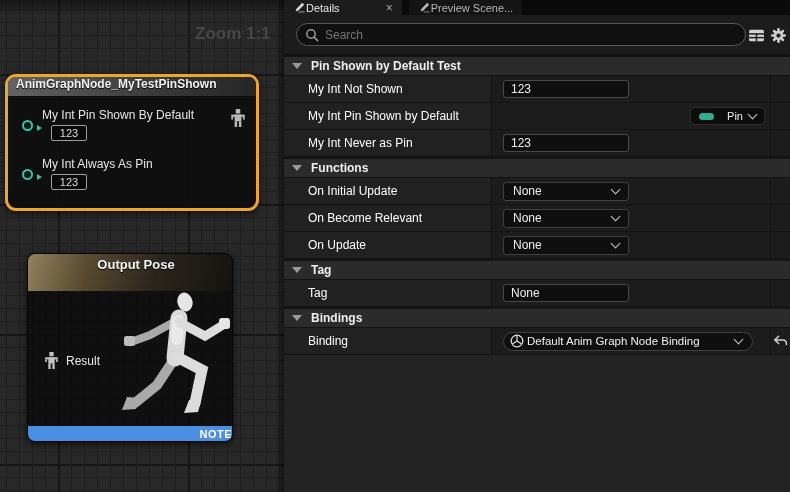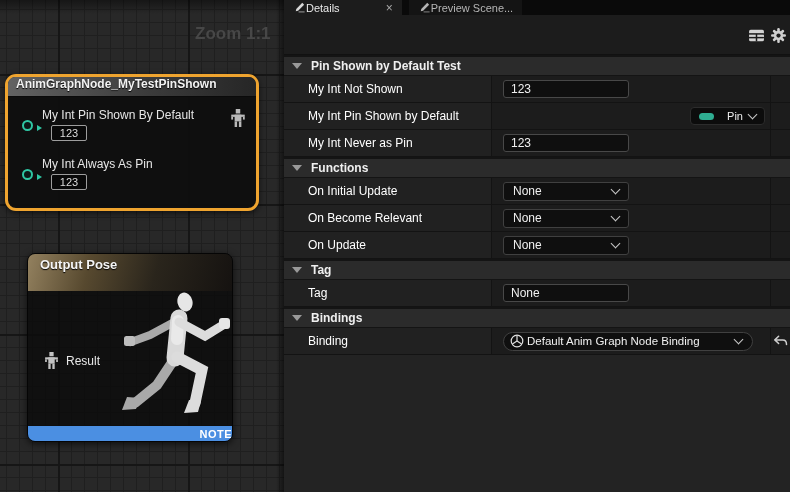--- a/index.html
+++ b/index.html
@@ -44,21 +44,21 @@
     background:rgba(0,0,0,0.35); color:#dcdcdc; font-size:11px; line-height:14px; text-align:center; }
 
   .person-icon svg { display:block; }
 
   
   #node-output { position:absolute; left:27px; top:253px; width:206px; height:189px;
     border:1px solid #050505; border-radius:8px; background:rgba(12,12,12,0.88);
     box-shadow:0 2px 7px rgba(0,0,0,0.65); overflow:hidden; }
   #node-output .node-header2 { height:37px; padding:3px 0 0 12px;
     background:linear-gradient(105deg,#93815f 0%, #57492f 30%, #2a251c 62%, #151210 100%); }
-  .node-title2 { font-size:13px; font-weight:bold; color:#f5f5f5; text-shadow:0 1px 1px #000; }
+  .node-title2 { font-size:13px; font-weight:bold; color:#f5f5f5; text-shadow:0 1px 1px #000;text-align:center; }
   .node-subtitle { font-size:12px; font-style:italic; color:#c9a96b; margin-top:0px; }
   .result-row { position:absolute; left:16px; top:98px; display:flex; align-items:center; gap:7px; }
   .result-label { font-size:12px; color:#e8e8e8; }
   .note-bar { position:absolute; left:0; bottom:0; width:100%; height:15px; background:#4b8fe2;
     display:flex; align-items:center; justify-content:flex-end; }
   .note-text { font-size:11px; font-weight:bold; color:#fff; letter-spacing:0.5px; }
   #mannequin { position:absolute; left:0; top:37px; }
 
   
   #panel { position:absolute; left:284px; top:0; width:506px; height:492px; background:#232323; }
@@ -206,20 +206,27 @@
       <div class="tab inactive">
         <svg width="13" height="13" viewBox="0 0 14 14">
           <path d="M3.5 8.5 L10 2 L12 4 L5.5 10.5 L3 11 Z" fill="#b5b5b5"></path>
           <rect x="6" y="11.2" width="6.5" height="1.1" fill="#808080"></rect>
         </svg>
         <span class="tab-label">Preview Scene...</span>
       </div>
     </div>
 
     <div id="searchrow">
+      <div id="searchbox">
+        <svg width="14" height="14" viewBox="0 0 14 14">
+          <circle cx="6" cy="6" r="4.2" fill="none" stroke="#9a9a9a" stroke-width="1.5"></circle>
+          <line x1="9.2" y1="9.2" x2="12.6" y2="12.6" stroke="#9a9a9a" stroke-width="1.6" stroke-linecap="round"></line>
+        </svg>
+        <input type="text" placeholder="Search" style="">
+      </div>
       <span class="toolicon" style="right:25px;">
         <svg width="17" height="17" viewBox="0 0 16 16">
           <rect x="1" y="2.5" width="14" height="11" rx="1.5" fill="#d4d4d4"></rect>
           <line x1="1" y1="6.5" x2="15" y2="6.5" stroke="#1c1c1c" stroke-width="1.4"></line>
           <line x1="8" y1="6.5" x2="8" y2="13.5" stroke="#1c1c1c" stroke-width="1.4"></line>
           <line x1="1" y1="10" x2="15" y2="10" stroke="#1c1c1c" stroke-width="1.4"></line>
         </svg>
       </span>
       <span class="toolicon" style="right:3px;">
         <svg width="17" height="17" viewBox="0 0 16 16">

